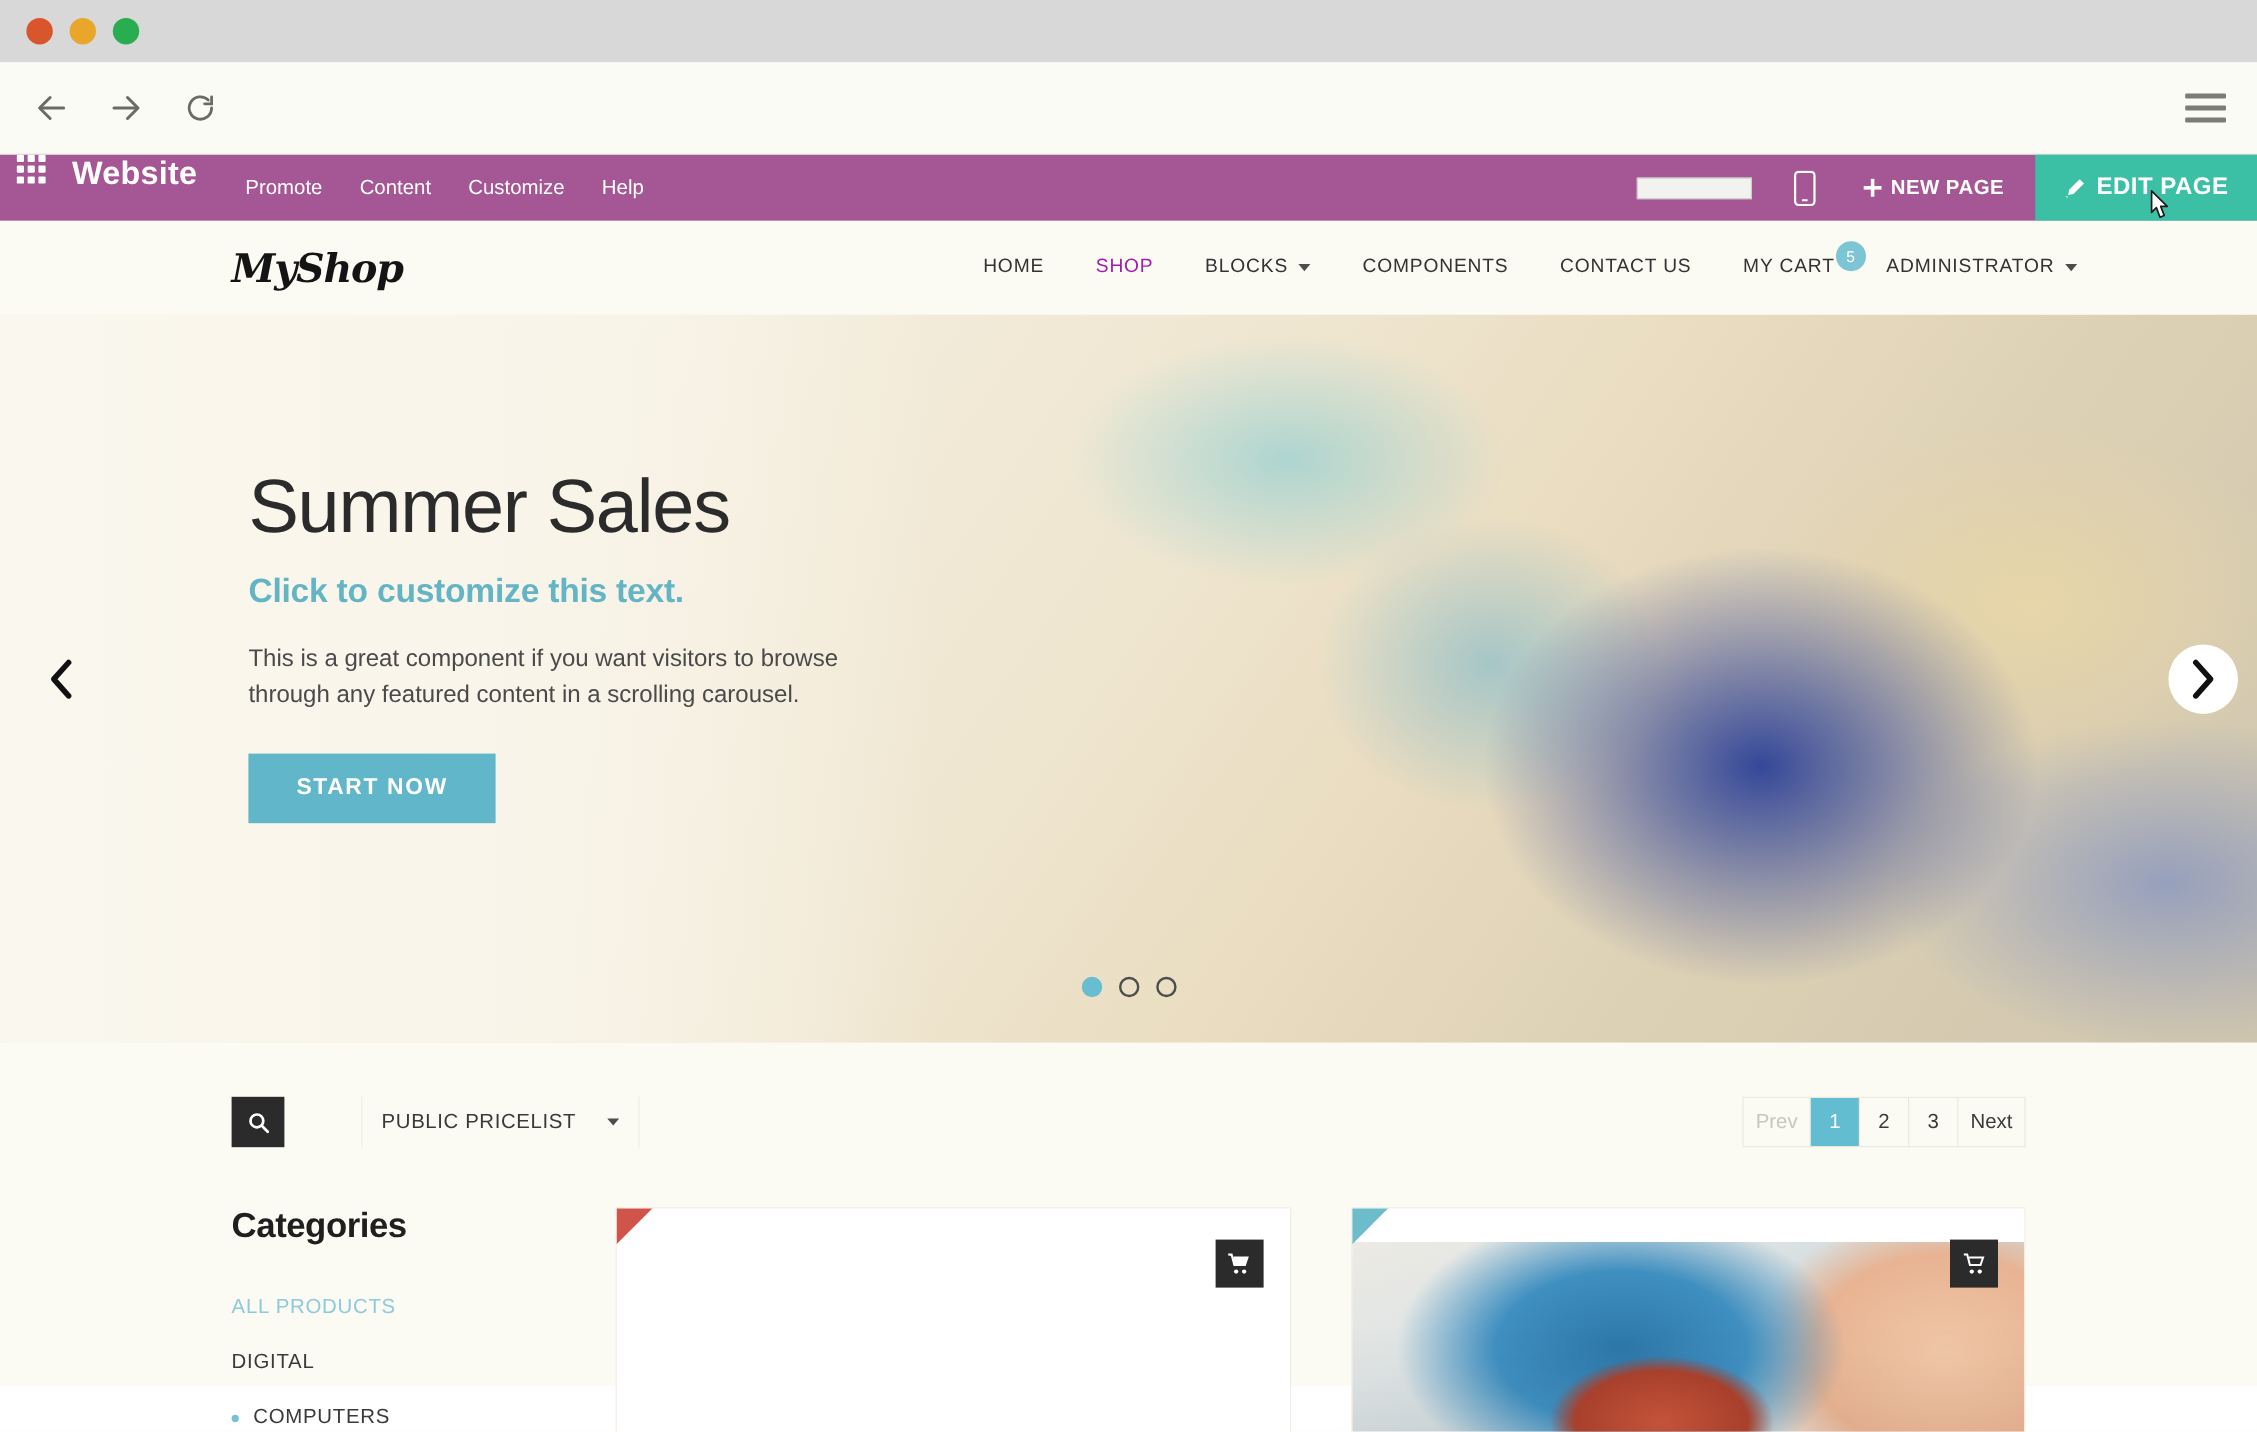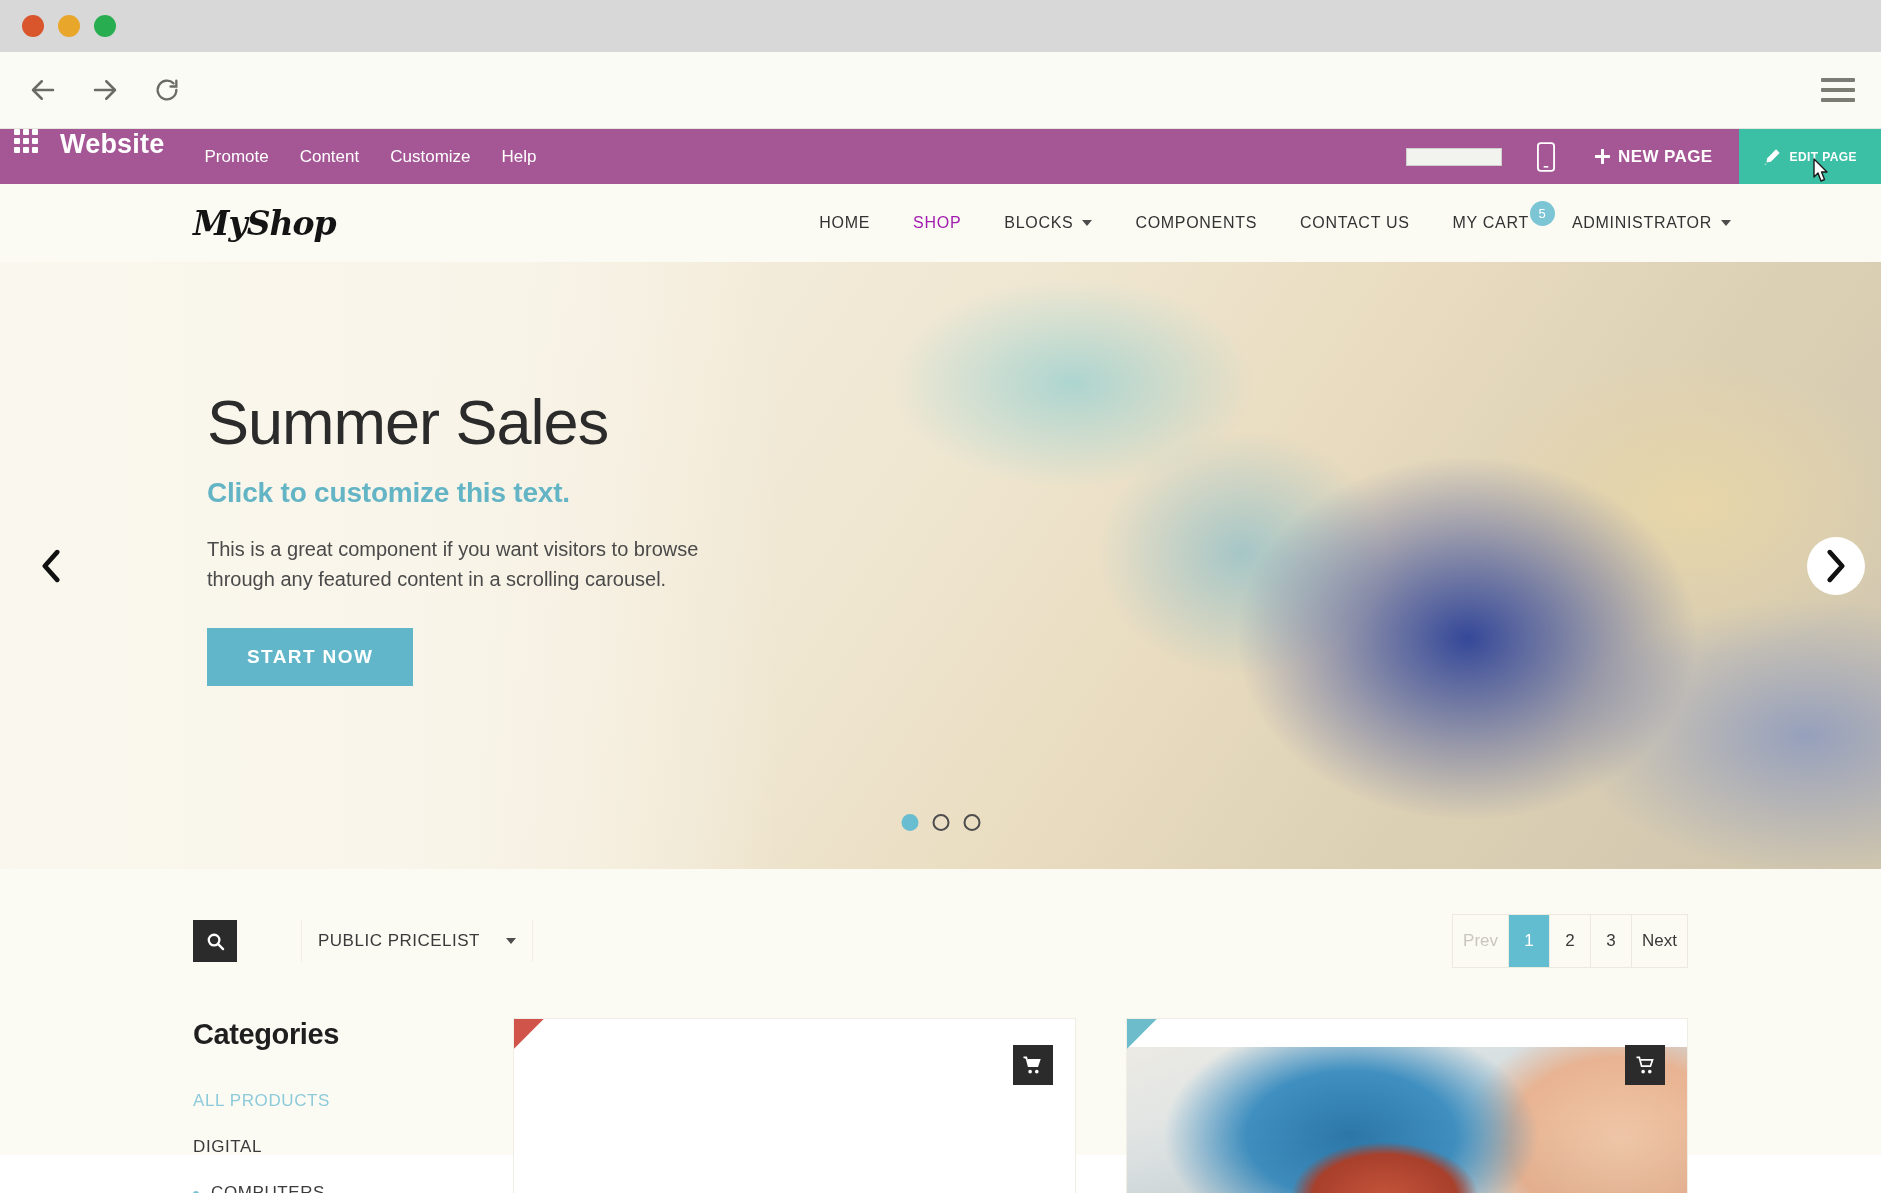--- a/index.html
+++ b/index.html
@@ -95,21 +95,21 @@
     font-size: 17px; font-weight: 700;
     padding: 0 26px 0 0;
     letter-spacing: .4px;
     align-self: center;
     cursor: pointer;
   }
   .editpage-btn {
     background: #3bbfa5;
     display: flex; align-items: center; gap: 9px;
     padding: 0 24px;
-    font-size: 12px; font-weight: 700;
+    font-size: 20px; font-weight: 700;
     letter-spacing: .4px;
     position: relative;
     cursor: pointer;
   }
   .cursor-hand {
     position: absolute;
     left: 50%; top: 52%;
     width: 26px; height: 30px;
     pointer-events: none;
   }
@@ -308,21 +308,21 @@
     letter-spacing: .5px;
     color: #3a3a3a;
     border-left: 1px solid #efede4;
     border-right: 1px solid #efede4;
     cursor: pointer;
     justify-content: center;
   }
   .pager {
     margin-left: auto;
     display: flex;
-    height: 54px;
+    height: 42px;
     border: 1px solid #eceade;
   }
   .pager-item {
     min-width: 41px;
     display: flex; align-items: center; justify-content: center;
     font-size: 17px;
     color: #3a3a3a;
     border-right: 1px solid #eceade;
     padding: 0 10px;
     cursor: pointer;

